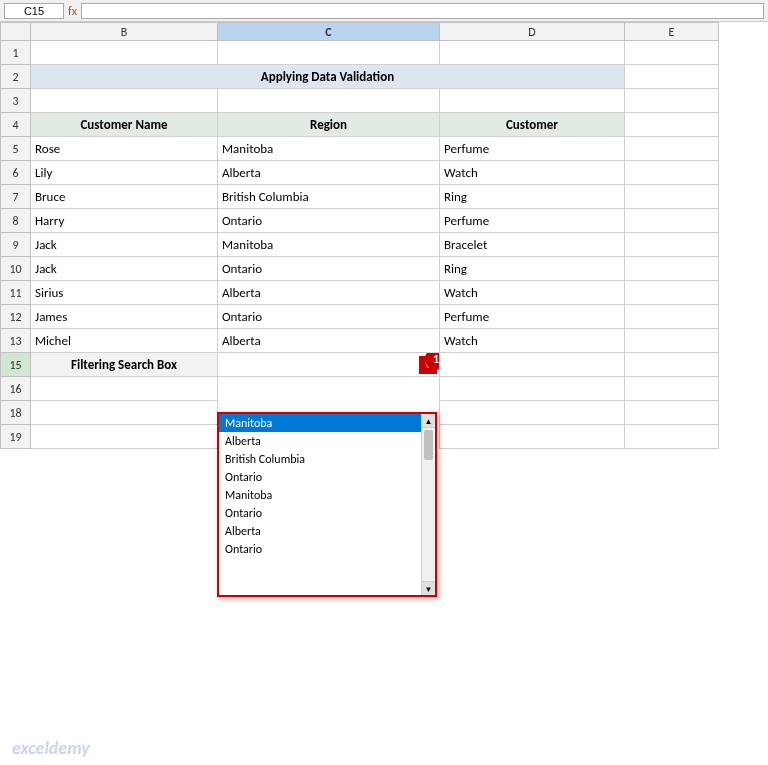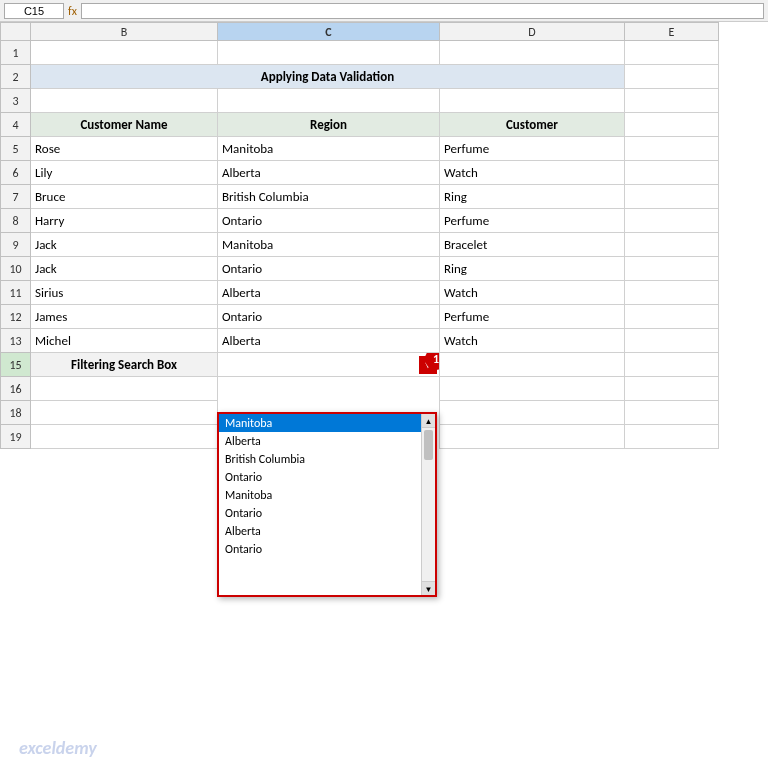--- a/index.html
+++ b/index.html
@@ -259,21 +259,20 @@
     .watermark {
       position: absolute;
       bottom: 6px;
       left: 12px;
       color: rgba(100,130,200,0.35);
       font-size: 18px;
       font-weight: bold;
       font-style: italic;
       pointer-events: none;
       z-index: 5;
-      margin-left: 7px;
     }
 
     
     .col-c-header {
       background: #b8d4f0 !important;
       font-weight: bold !important;
     }
 
     td.empty { background: #fff; }
   </style>

